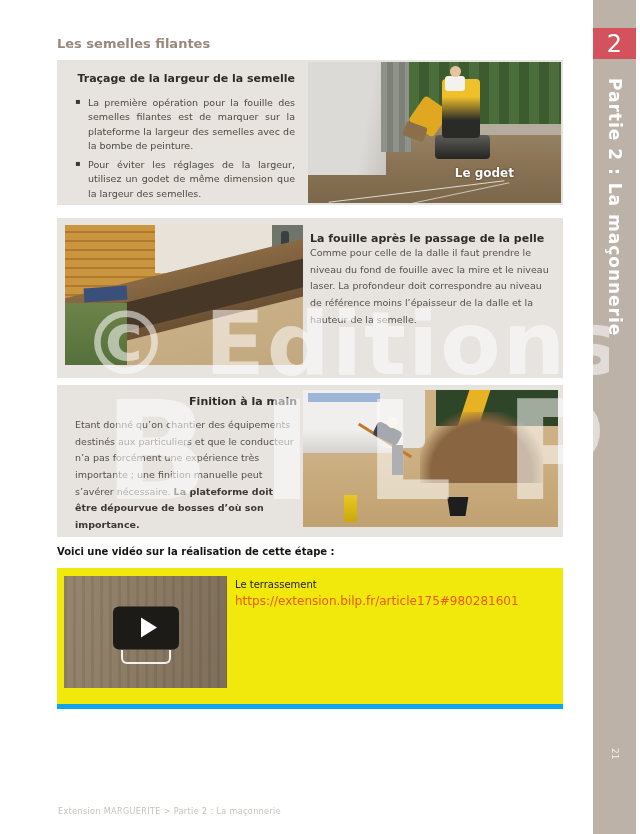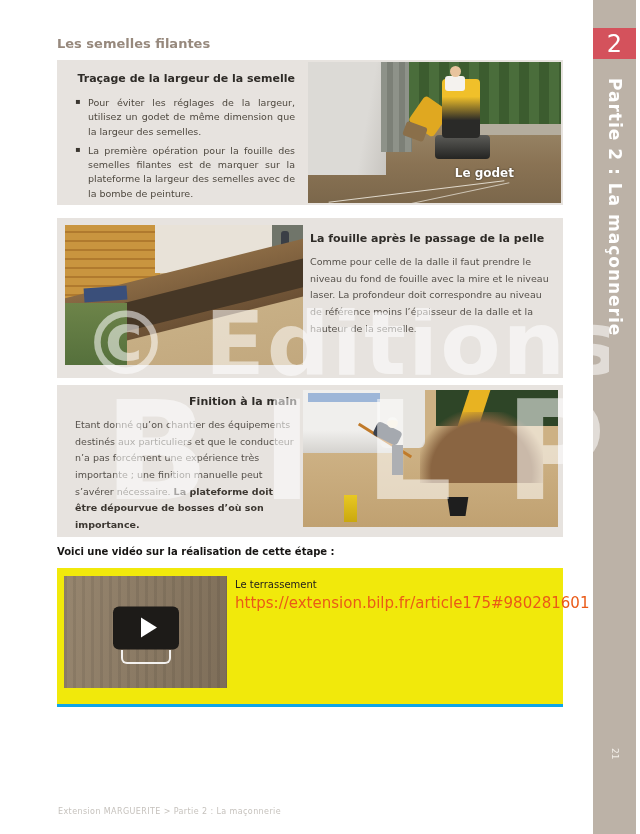--- a/index.html
+++ b/index.html
@@ -29,21 +29,21 @@
   .section h2 { margin:0; font-size:11px; color:#2f2c28; }
   .section p  { margin:0; font-size:9.5px; line-height:1.75; color:#55504a; }
 
   #sec1 .text { position:absolute; left:0; top:12px; width:248px; padding:0 10px 0 18px; box-sizing:border-box; }
   #sec1 h2 { text-align:right; margin-bottom:11px; }
   ul.bullets { margin:0; padding:0; list-style:none; font-size:9.5px; color:#4e483f; line-height:1.5; text-align:justify; }
   ul.bullets li { position:relative; padding-left:13px; margin-bottom:5px; }
   ul.bullets li::before { content:"▪"; position:absolute; left:0; top:0; font-size:8px; color:#3a352f; }
 
   #sec2 .text { position:absolute; left:253px; top:14px; width:250px; padding-right:8px; box-sizing:border-box; }
-  #sec2 h2 { margin-bottom:9px; }
+  #sec2 h2 { }
 
   #sec3 .text { position:absolute; left:0; top:10px; width:248px; padding:0 8px 0 18px; box-sizing:border-box; }
   #sec3 h2 { text-align:right; margin-bottom:9px; }
   #sec3 .bold { font-weight:bold; color:#3c3731; }
 
   
   .photo { position:absolute; overflow:hidden; }
   .photo > div { position:absolute; }
 
   #photo1 { right:2px; top:2px; width:253px; height:141px;
@@ -90,53 +90,53 @@
 
   
   .watermark { position:absolute; left:16px; top:298px; width:593px; overflow:hidden; z-index:20;
                pointer-events:none; color:rgba(255,255,255,.55); font-weight:bold; white-space:nowrap; }
   .wm1 { font-size:88px; letter-spacing:2px; padding-left:66px; line-height:1.05; }
   .wm2 { font-size:138px; letter-spacing:52px; padding-left:88px; line-height:.9; }
 
   
   .video-heading { position:absolute; left:57px; top:546px; font-size:10px; font-weight:bold; color:#171513; }
   .videobox { position:absolute; left:57px; top:568px; width:506px; height:136px;
-              background:#f1e90b; border-bottom:3px solid #0ea5e9; }
+              background:#f1e90b; border-bottom:5px solid #0ea5e9; }
   .thumb { position:absolute; left:7px; top:8px; width:163px; height:112px;
            background:linear-gradient(100deg,#97866f,#7e6e59); overflow:hidden; }
   .thumb::before { content:""; position:absolute; inset:0;
            background:repeating-linear-gradient(90deg,rgba(0,0,0,.07) 0 3px,rgba(0,0,0,0) 3px 9px); }
   .play-btn { position:absolute; left:50%; top:46%; transform:translate(-50%,-50%);
            width:66px; height:43px; background:#1d1b18; border-radius:6px; }
   .play-tri { position:absolute; left:55%; top:50%; transform:translate(-50%,-50%); width:0; height:0;
            border-left:16px solid #ffffff; border-top:10px solid transparent; border-bottom:10px solid transparent; }
   .thumb-outline { position:absolute; left:50%; top:66%; transform:translateX(-50%); width:46px; height:12px;
            border:2px solid rgba(255,255,255,.9); border-top:none; border-radius:0 0 6px 6px; }
   .video-title { position:absolute; left:178px; top:11px; font-size:10px; color:#23201c; }
-  .video-url   { position:absolute; left:178px; top:26px; font-size:15px; color:#ea5a17; text-decoration:none; }
+  .video-url   { position:absolute; left:178px; top:26px; font-size:12px; color:#ea5a17; text-decoration:none; }
 
   
   .note { position:absolute; left:57px; top:712px; width:506px; font-size:10px; line-height:1.55;
           color:#1c1a18; text-align:justify; }
   .note .link { color:#e2574b; text-decoration:none; }
   .note .ref  { color:#bcb5ad; }
 </style>
 </head>
 <body>
 
 <div id="page">
 
   <div class="page-title">Les semelles filantes</div>
 
   <div class="section" id="sec1">
     <div class="text">
       <h2>Traçage de la largeur de la semelle</h2>
       <ul class="bullets">
+        <li>La première opération pour la fouille des semelles filantes est de marquer sur la plateforme la largeur des semelles avec de la bombe de peinture.</li>
         <li>Pour éviter les réglages de la largeur, utilisez un godet de même dimension que la largeur des semelles.</li>
-        <li>La première opération pour la fouille des semelles filantes est de marquer sur la plateforme la largeur des semelles avec de la bombe de peinture.</li>
       </ul>
     </div>
     <div class="photo" id="photo1">
       <div class="p1-wall"></div>
       <div class="p1-fence"></div>
       <div class="p1-hedge"></div>
       <div class="p1-path"></div>
       <div class="p1-boom"></div>
       <div class="p1-bucket"></div>
       <div class="p1-tracks"></div>

